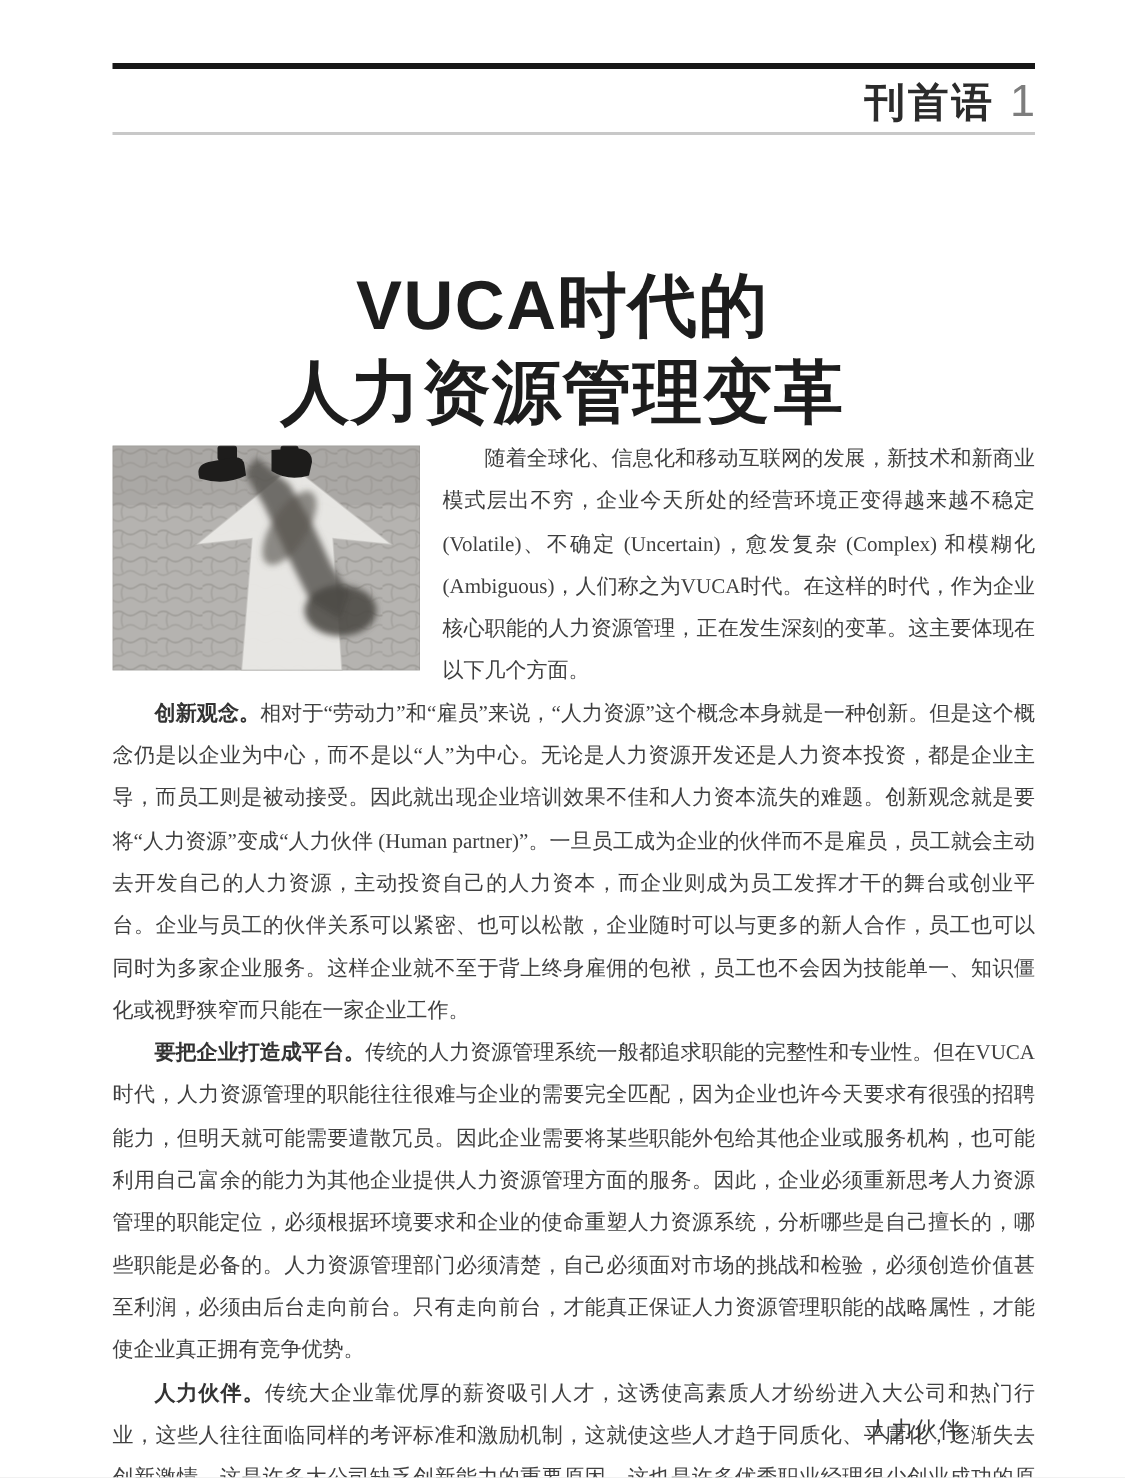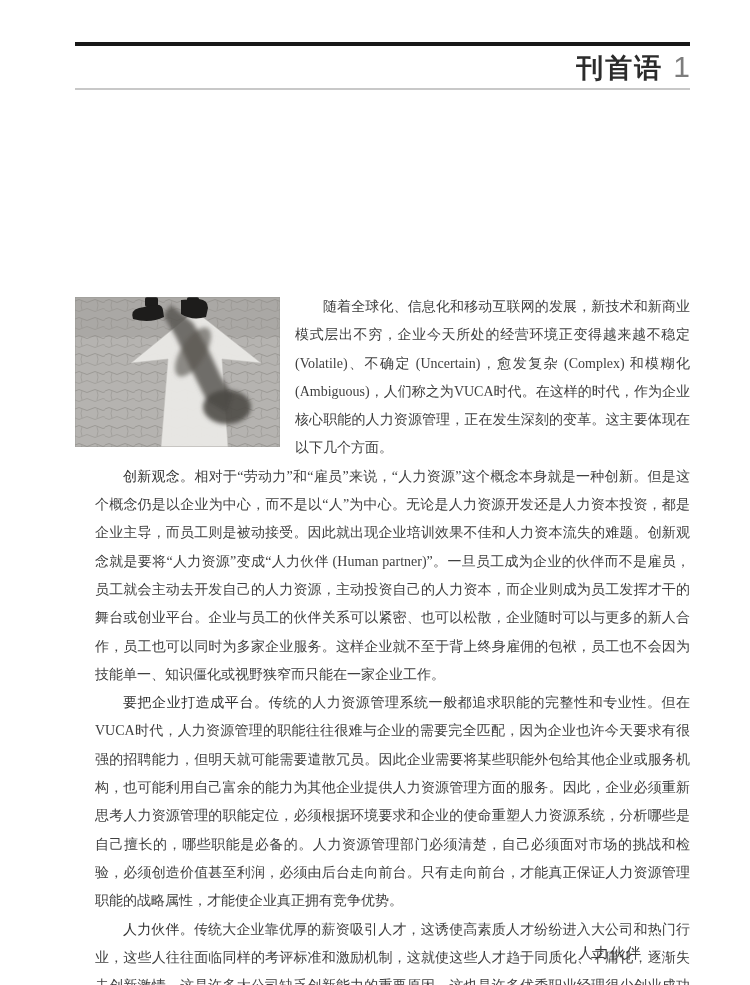--- a/index.html
+++ b/index.html
@@ -60,23 +60,22 @@
     left: 75px; top: 293px;
     width: 615px;
     font-size: 14px;
     line-height: 28.3px;
     color: #3f3f3f;
     text-align: justify;
   }
   .article p {
     margin: 0;
     text-indent: 2em;
-    padding-left: 20px;
   }
-  .lead { font-weight: normal; color: #333333; }
+  .lead { font-weight: bold; color: #333333; }
   figure.photo {
     float: left;
     width: 205px;
     height: 150px;
     margin: 4px 15px 8px 0;
     padding: 0;
   }
   figure.photo svg { display: block; width: 205px; height: 150px; }
   .byline {
     position: absolute;
@@ -94,20 +93,24 @@
 <div class="page">
 
   <div class="rule-thick"></div>
 
   <div class="header-line">
     <span class="section-label">刊首语</span><span class="page-number">1</span>
   </div>
 
   <div class="rule-thin"></div>
 
+  <h1 class="article-title">
+    <span>VUCA时代的</span><br>
+    <span>人力资源管理变革</span>
+  </h1>
 
   <div class="article">
 
     <figure class="photo">
       <svg viewBox="0 0 205 150" xmlns="http://www.w3.org/2000/svg">
         <defs>
           <pattern id="stones" width="30" height="18" patternUnits="userSpaceOnUse">
             <rect width="30" height="18" fill="#b5b3b0"></rect>
             <path d="M0 4 q4 -3 8 0 t8 0 t8 0 t8 0" stroke="#9b9995" fill="none" stroke-width="1"></path>
             <path d="M0 13 q4 3 8 0 t8 0 t8 0 t8 0" stroke="#a3a19d" fill="none" stroke-width="1"></path>

